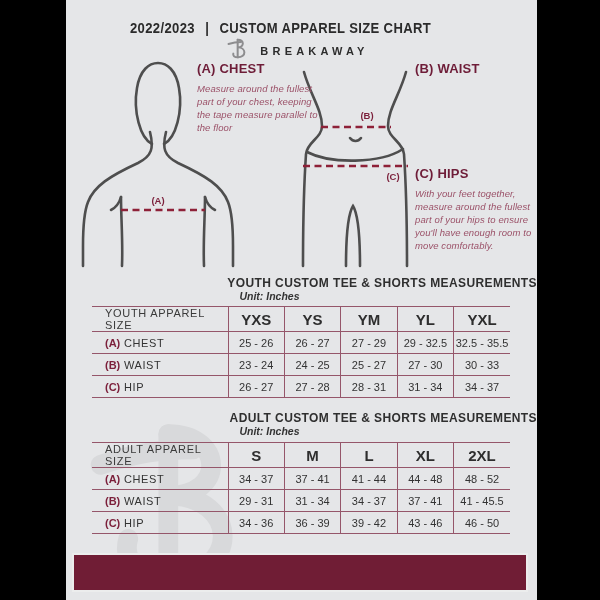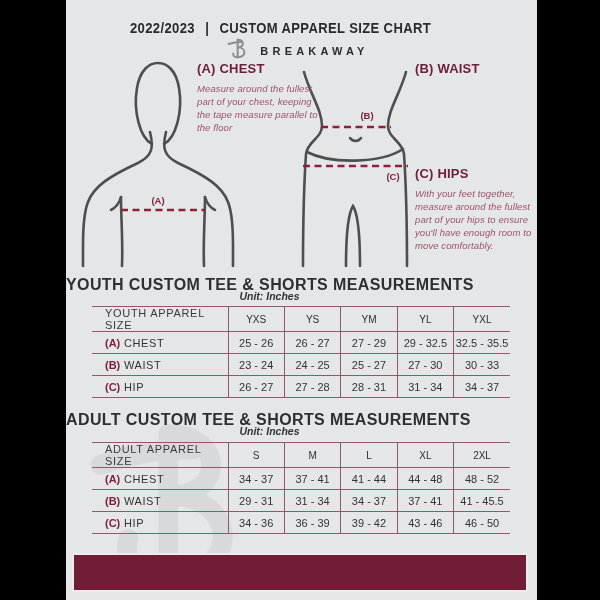--- a/index.html
+++ b/index.html
@@ -44,41 +44,41 @@
   #block-chest { left:131px; top:61px; width:130px; }
   #block-waist { left:349px; top:61px; width:122px; }
   #block-hips  { left:349px; top:166px; width:122px; }
   .measure-head { font-size:13px; font-weight:bold; color:#6e1d38; letter-spacing:0.2px; }
   .measure-desc {
     margin-top:6px; font-size:9.5px; font-style:italic; color:#9b5168;
     line-height:1.38; letter-spacing:0.1px;
   }
   
   .section-title {
-    position:absolute; left:0; width:471px; text-align:left; z-index:1;
-    font-size:16px; font-weight:bold; color:#2f2f2f; letter-spacing:0.4px;
+    position:absolute; left:0; width:471px; text-align:right; z-index:1;
+    font-size:12px; font-weight:bold; color:#2f2f2f; letter-spacing:0.4px;
   }
   .section-unit {
     position:absolute; left:0; width:407px; text-align:center; z-index:1;
     font-size:10.5px; font-weight:bold; font-style:italic; color:#333;
   }
   #youth-title { top:276px; }  #youth-unit { top:290px; }
   #adult-title { top:411px; }  #adult-unit { top:425px; }
   .size-table {
     position:absolute; left:26px; width:418px; z-index:1;
     border-collapse:collapse; table-layout:fixed;
     font-size:11px; color:#333;
   }
   #youth-table { top:306px; }
   #adult-table { top:442px; }
   .size-table th, .size-table td {
     border-top:1.2px solid #95566a; border-bottom:1.2px solid #95566a;
     text-align:center; height:22px; padding:0; font-weight:500;
   }
-  .size-table thead th { height:25px; font-weight:normal; font-size:10px; color:#2e2e2e; }
+  .size-table thead th { height:25px; font-weight:bold; font-size:15px; color:#2e2e2e; }
   .size-table th:first-child, .size-table td:first-child { text-align:left; padding-left:13px; }
   .size-table thead th:first-child { font-weight:normal; font-size:11px; letter-spacing:0.7px; color:#3a3a3a; }
   .size-table td:not(:first-child), .size-table th:not(:first-child) { border-left:1.2px solid #95566a; }
   .row-key { color:#7b1f3a; font-weight:bold; }
   .row-label-text { letter-spacing:0.6px; }
   
   .footer-bar {
     position:absolute; left:6px; top:553px; width:456px; height:39px; z-index:3;
     background:#701d35; border:2px solid #eceded;
   }

